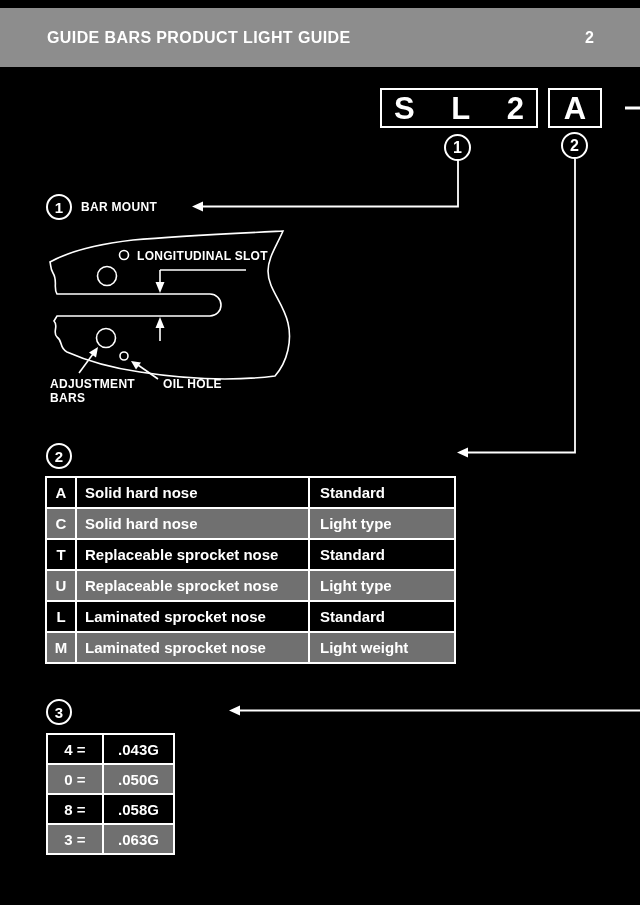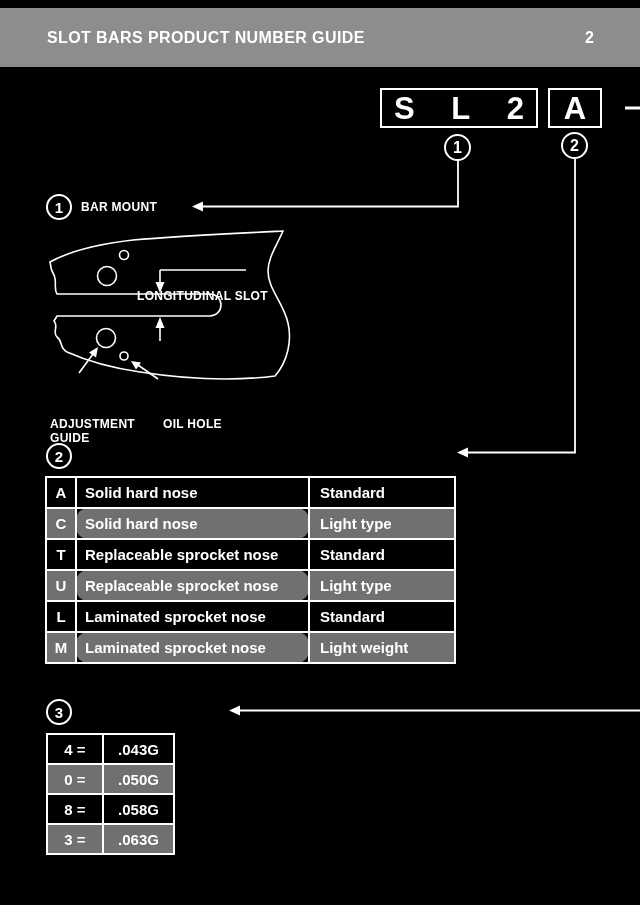--- a/index.html
+++ b/index.html
@@ -25,48 +25,48 @@
   #callout-2{left:561px;top:132px;}
   
   .section{position:absolute;display:flex;align-items:center;gap:9px;}
   .num-circle{width:26px;height:26px;border:2px solid #fff;border-radius:50%;box-sizing:border-box;
     display:flex;align-items:center;justify-content:center;font-size:15px;flex:0 0 auto;}
   .section-title{font-size:12px;letter-spacing:.3px;white-space:nowrap;}
   #section-1{left:46px;top:194px;}
   #section-2{left:46px;top:443px;}
   #section-3{left:46px;top:699px;}
   
-  .diag-label{position:absolute;font-size:12px;letter-spacing:.3px;line-height:14px;white-space:nowrap;margin-top:40px;}
+  .diag-label{position:absolute;font-size:12px;letter-spacing:.3px;line-height:14px;white-space:nowrap;}
   #label-slot{left:137px;top:249px;}
   #label-adjustment{left:50px;top:377px;}
   #label-oil{left:163px;top:377px;}
   
   .overlay{position:absolute;left:0;top:0;pointer-events:none;}
   
   table{position:absolute;border-collapse:collapse;}
   td{border:2px solid #fff;font-size:15px;font-weight:bold;color:#fff;height:27px;
      vertical-align:middle;white-space:nowrap;}
   tr.dark{background:#000;}
   tr.gray{background:#707070;}
   #type-table{left:45px;top:476px;}
   #type-table .code-cell{width:26px;text-align:center;}
-  #type-table .desc-cell{width:222px;padding-left:8px;border-radius:12px;}
+  #type-table .desc-cell{width:222px;padding-left:8px;}
   #type-table .style-cell{width:133px;padding-left:10px;}
   #groove-table{left:46px;top:733px;}
   #groove-table td{height:26px;text-align:center;}
   #groove-table .code-cell{width:52px;}
   #groove-table .gauge-cell{width:67px;}
 </style>
 </head>
 <body>
 
 <div class="page">
 
   <div class="header-bar">
-    <span class="header-title">SLOT BARS PRODUCT NUMBER GUIDE</span>
+    <span class="header-title">GUIDE BARS PRODUCT LIGHT GUIDE</span>
     <span class="header-page">2</span>
   </div>
 
   <div class="code-box" id="code-box-1">
     <span>S</span>
     <span>L</span>
     <span>2</span>
   </div>
   <div class="code-box" id="code-box-2">
     <span>A</span>
@@ -136,21 +136,21 @@
   </svg>
 
   <div class="section" id="section-1">
     <span class="num-circle">1</span>
     <span class="section-title">BAR MOUNT</span>
   </div>
 
   <div class="diag-label" id="label-slot">LONGITUDINAL SLOT</div>
   <div class="diag-label" id="label-adjustment">
     <div>ADJUSTMENT</div>
-    <div>GUIDE</div>
+    <div>BARS</div>
   </div>
   <div class="diag-label" id="label-oil">OIL HOLE</div>
 
   <div class="section" id="section-2">
     <span class="num-circle">2</span>
   </div>
 
   <table id="type-table">
     <tbody>
       <tr class="dark">

